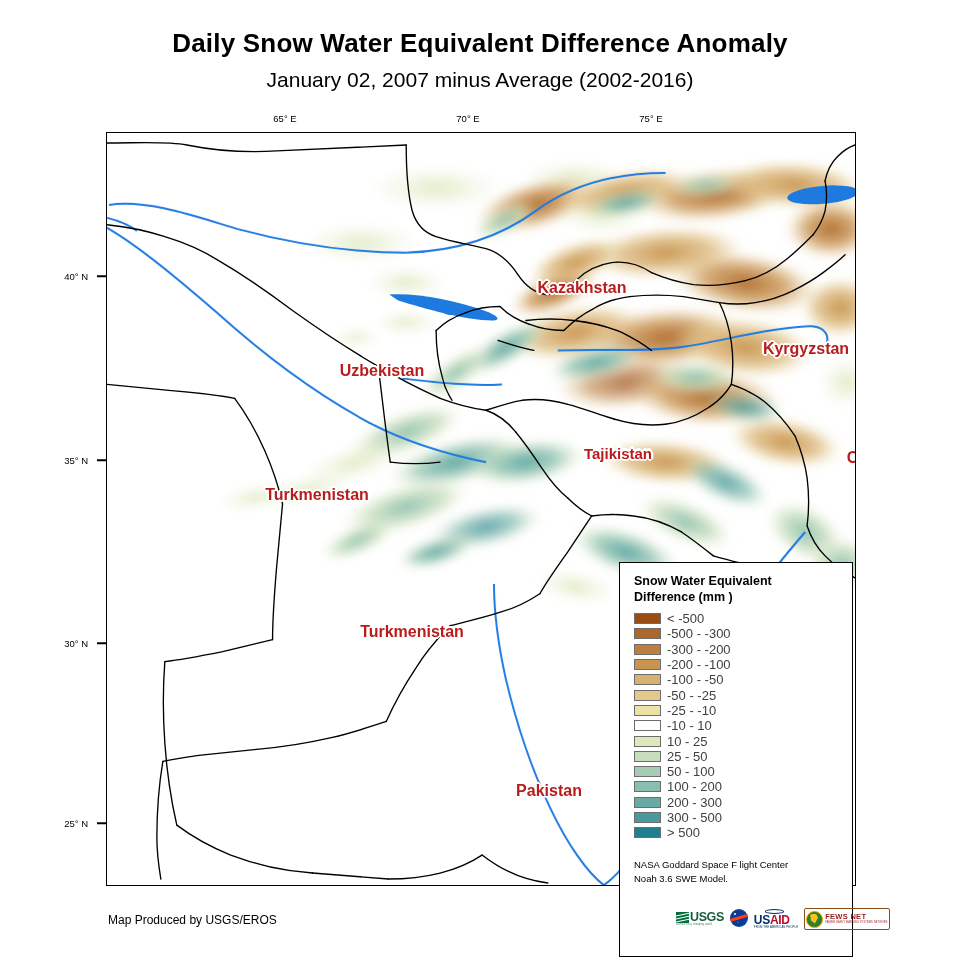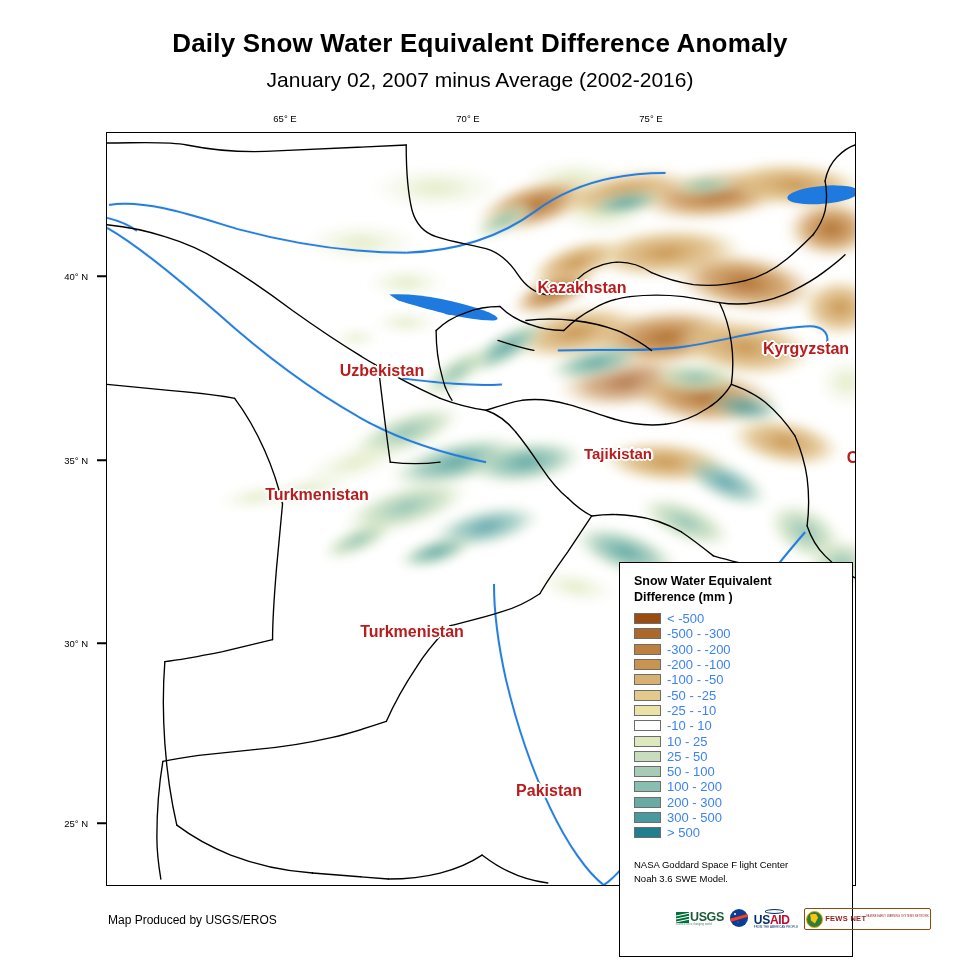--- a/index.html
+++ b/index.html
@@ -60,21 +60,21 @@
   }
   .legend-title{
     font-size:12.5px;font-weight:bold;color:#000;line-height:1.28;margin:0 0 6px 0;
   }
   .legend-list{margin:0;padding:0;list-style:none;}
   .legend-row{display:flex;align-items:center;height:15.3px;}
   .swatch{
     width:27px;height:11px;box-sizing:border-box;
     border:1.5px solid #6d6d6d;margin-right:6px;flex:0 0 auto;
   }
-  .legend-label{font-size:13px;color:#3b82f6;line-height:1;white-space:nowrap;}
+  .legend-label{font-size:13px;color:#404040;line-height:1;white-space:nowrap;}
   .legend-credit{
     margin-top:18px;font-size:9.5px;color:#000;line-height:1.45;white-space:pre-line;
   }
 
   
   .footer-text{
     position:absolute;left:108px;top:913px;font-size:12px;color:#000;
   }
   .logos{position:absolute;left:676px;top:908px;display:flex;align-items:center;gap:6px;}
   .logo{display:flex;height:20px;}
@@ -115,21 +115,21 @@
   .usaid-top .aid{color:#ba0c2f;}
   .usaid-sub{font-size:2.8px;color:#002f6c;letter-spacing:.1px;margin-top:.5px;}
 
   .fews-logo{display:flex;align-items:center;border:1px solid #8a4b10;border-radius:2px;padding:0 1px;}
   .fews-globe{
     width:15px;height:15px;border-radius:50%;background:#2e7d32;position:relative;overflow:hidden;
     margin-right:2px;border:1px solid #e0a80f;
   }
   .fews-globe .land{position:absolute;left:3px;top:2px;width:8px;height:10px;background:#f5c518;
     clip-path:polygon(0 10%,70% 0,100% 40%,60% 100%,10% 70%);}
-  .fews-word{display:flex;flex-direction:row;line-height:1;}
+  .fews-word{display:flex;flex-direction:column;line-height:1;}
   .fews-top{font-size:7.5px;font-weight:bold;color:#9c1b1b;letter-spacing:.3px;}
   .fews-sub{font-size:2.6px;color:#9c1b1b;letter-spacing:.1px;margin-top:1px;}
 </style>
 </head>
 <body>
 
 <div id="page">
 
   <div class="title">Daily Snow Water Equivalent Difference Anomaly</div>
   <div class="subtitle">January 02, 2007 minus Average (2002-2016)</div>

